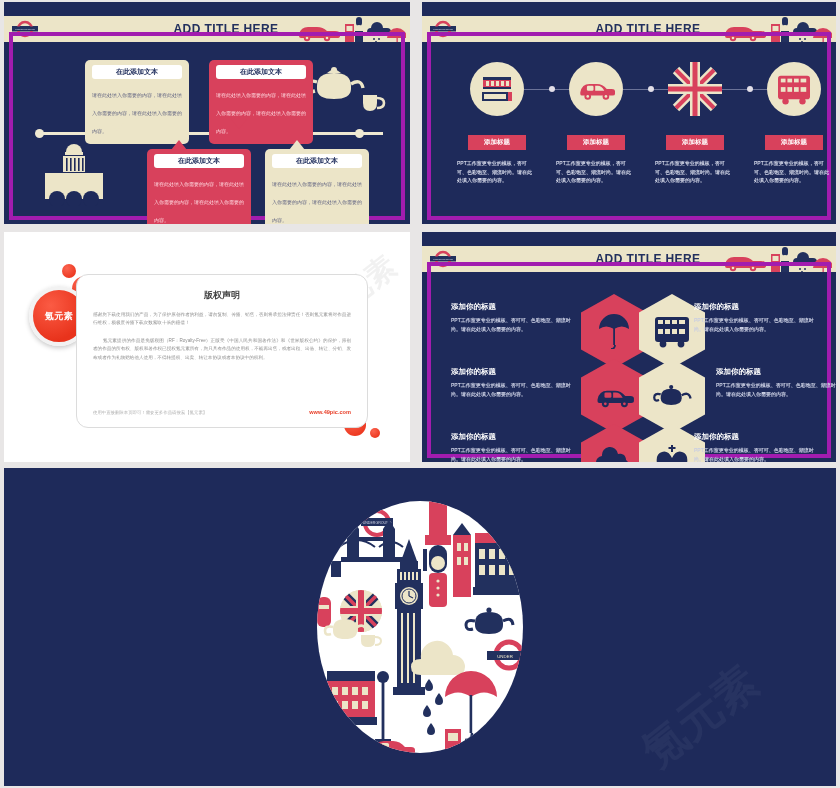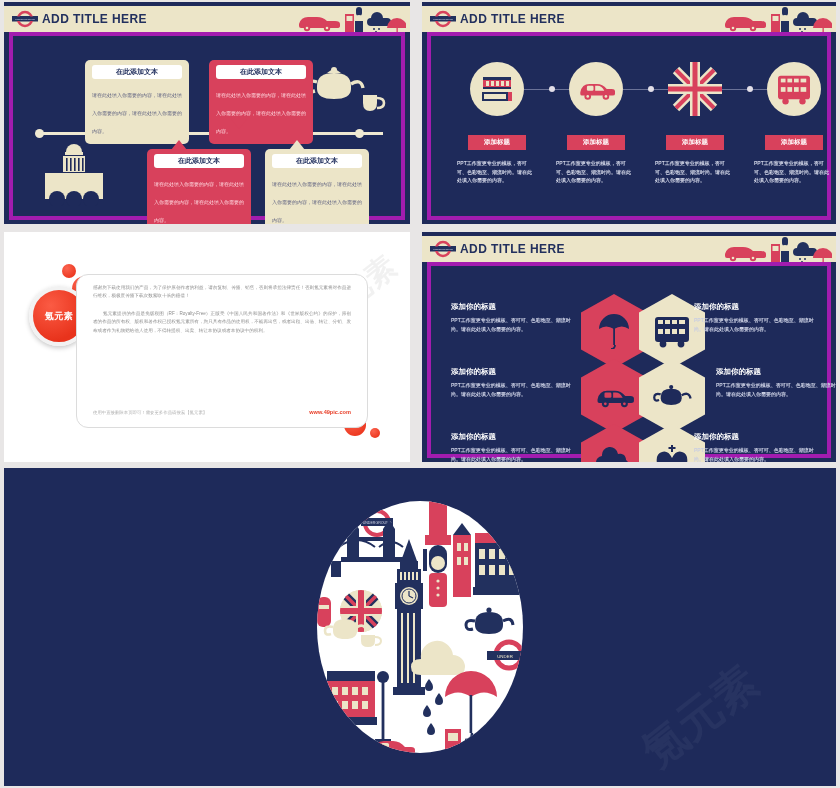--- a/index.html
+++ b/index.html
@@ -13,22 +13,22 @@
   
   .slide{position:absolute;overflow:hidden;background:#1e2a5a;}
   .s1{left:4px;  top:2px;  width:406px;height:222px;}
   .s2{left:422px;top:2px;  width:414px;height:222px;}
   .s3{left:4px;  top:232px;width:406px;height:230px;background:#ffffff;}
   .s4{left:422px;top:232px;width:414px;height:230px;}
   .s5{left:4px;  top:468px;width:832px;height:318px;background:#1e2a5a;}
 
   
   .hdr{
-    position:absolute;left:0;top:4px;right:0;height:26px;
-    background:#ece5c8;display:flex;align-items:center;
+    position:absolute;left:0;top:14px;right:0;height:26px;
+    background:#ece5c8;display:flex;align-items:center;justify-content:center;
   }
   .hdr-title{
     font-size:12px;font-weight:bold;letter-spacing:.4px;
     color:#22305e;margin-left:38px;
   }
   .roundel{
     position:absolute;left:6px;top:2px;width:30px;height:22px;
   }
   .hdr-icons{position:absolute;right:4px;top:0;height:26px;width:115px;}
 
@@ -352,20 +352,21 @@
     <div class="dot-deco" style="left:32px;top:88px;width:20px;height:20px"></div>
     <div class="dot-deco" style="left:52px;top:98px;width:11px;height:11px"></div>
     <div class="dot-deco" style="left:340px;top:182px;width:22px;height:22px"></div>
     <div class="dot-deco" style="left:366px;top:196px;width:10px;height:10px"></div>
 
     <div class="badge">
       <span>氪元素</span>
     </div>
 
     <div class="cp-card">
+      <div class="cp-title">版权声明</div>
       <div class="cp-p">感谢您下载使用我们的产品，为了保护原创作者的利益，请勿复制、传播、销售，否则将承担法律责任！否则氪元素将对作品进行维权，极极度传播下载次数索取十倍的赔偿！</div>
       <div class="cp-p indent">氪元素提供的作品是免版税图（RF：Royalty-Free）正版受《中国人民共和国著作法》和《世界版权公约》的保护，原创者的作品的所有权、版权和著作权已授权氪元素所有，您只具有作品的使用权，不能再出售，或者出租、出借、转让、分销、发布或者作为礼物赠给他人使用，不得转授权、出卖、转让本协议或者本协议中的权利。</div>
       <div class="cp-foot">
         <span class="l">使用中直接删除本页即可！需要更多作品请搜索【氪元素】</span>
         <span class="url">www.49pic.com</span>
       </div>
     </div>
   </div>
 
   <div class="slide s4">

